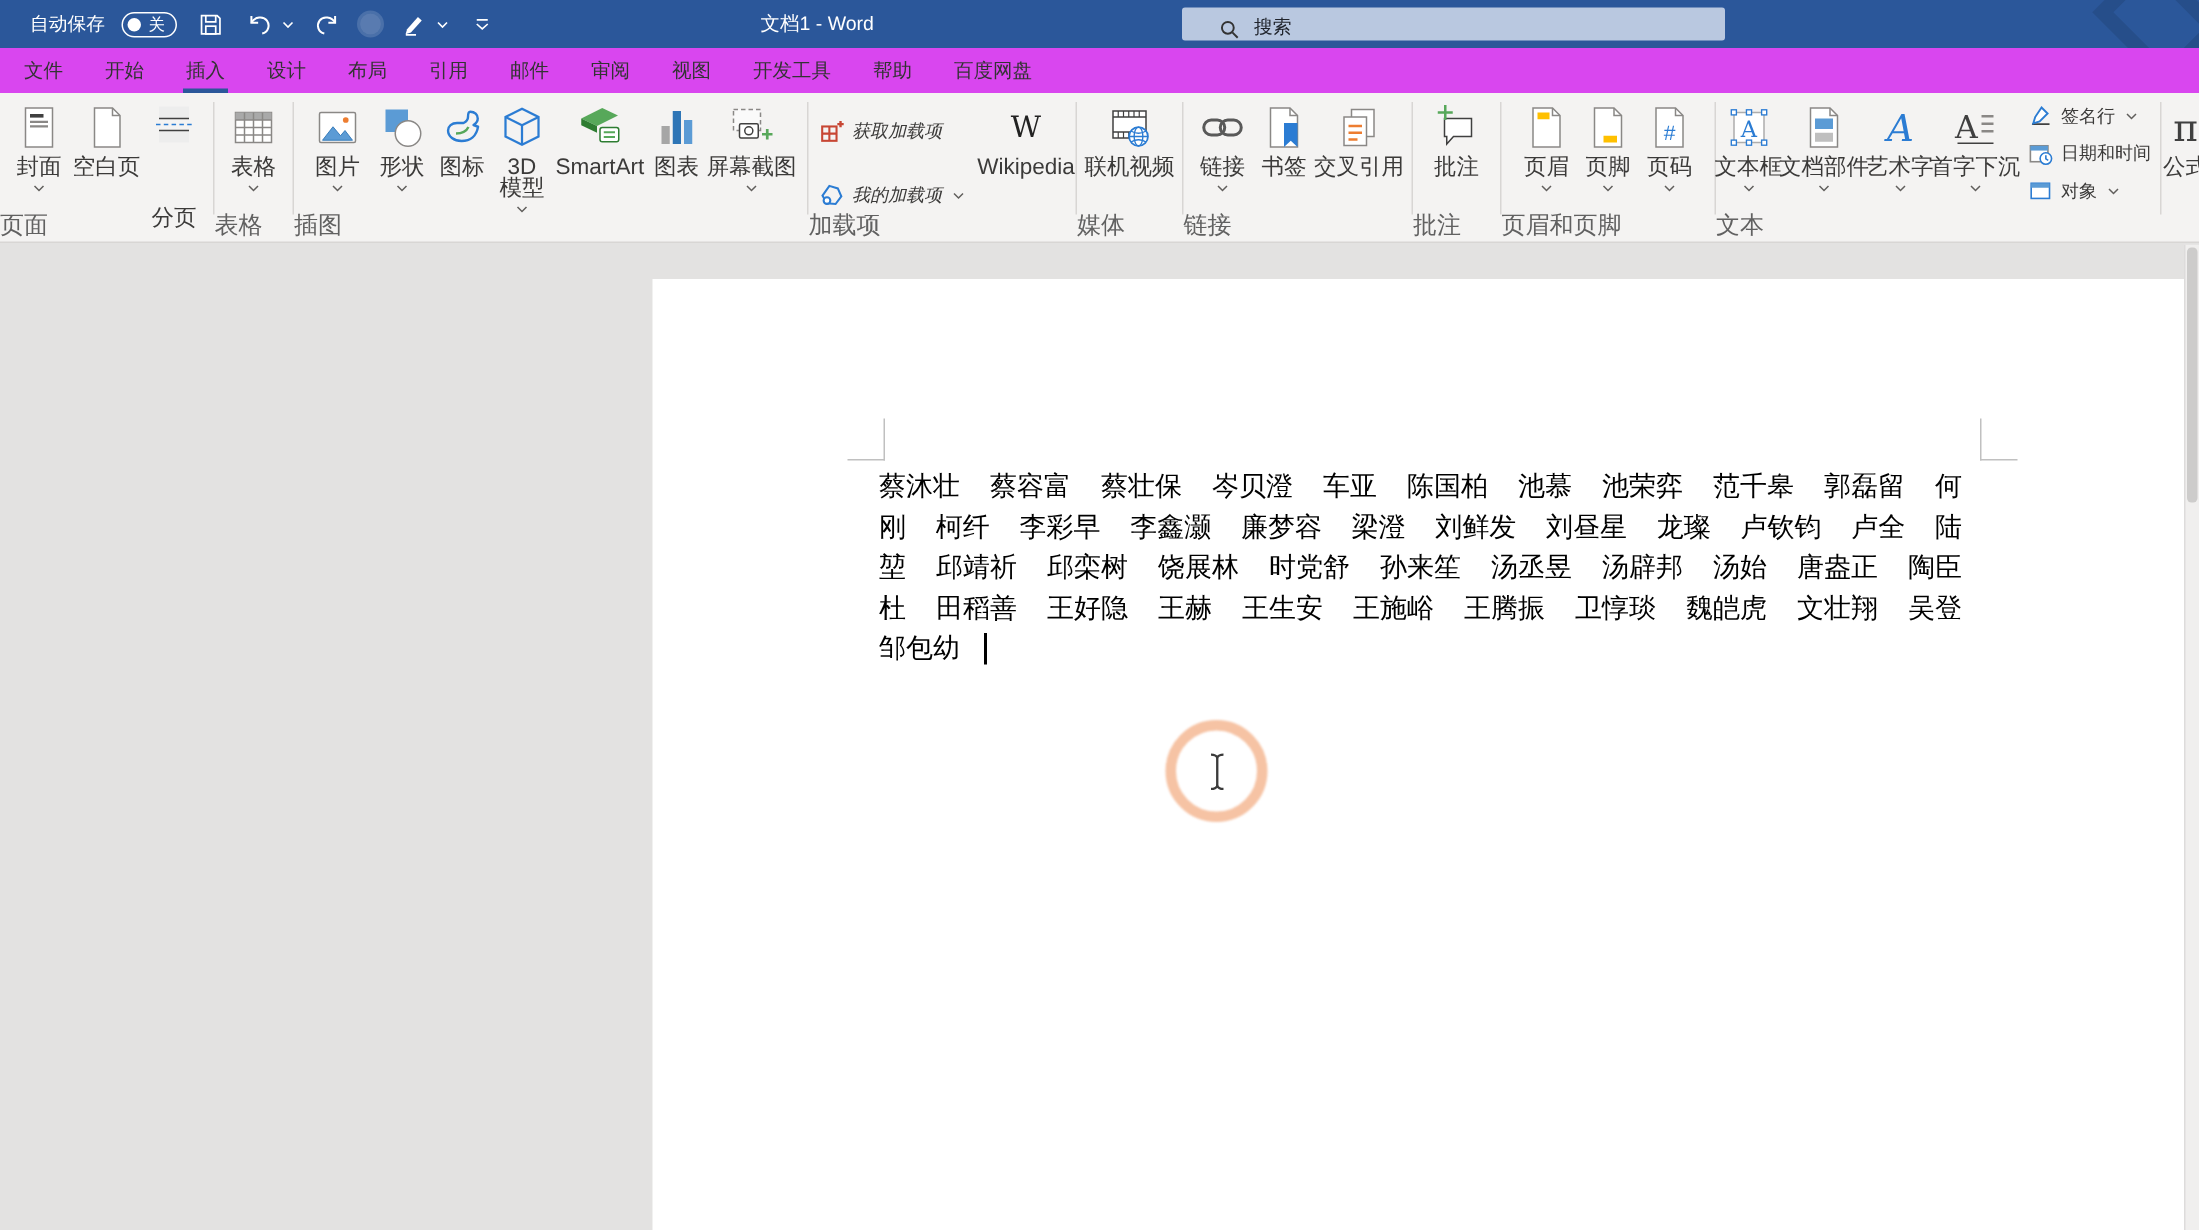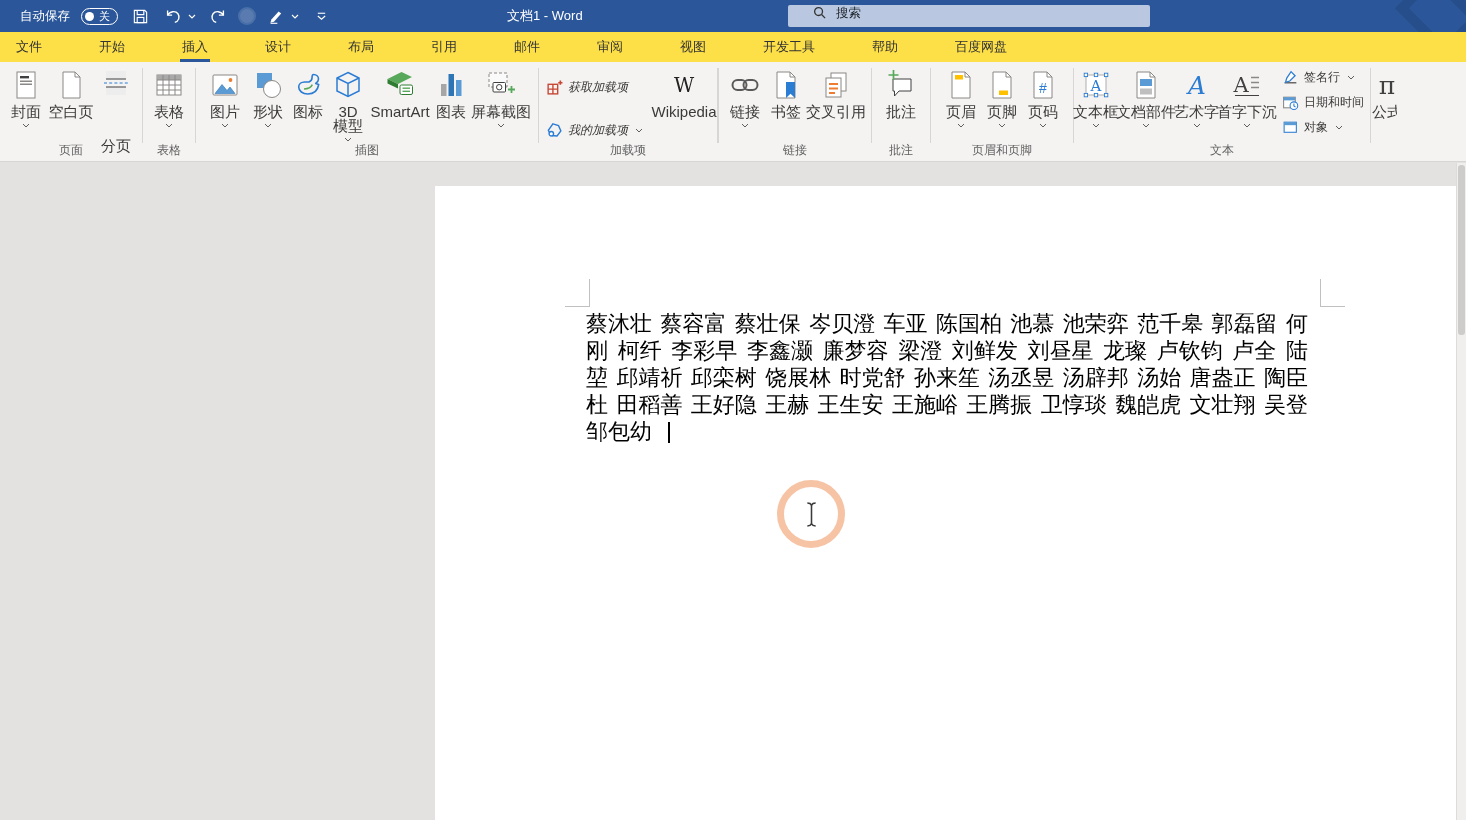--- a/index.html
+++ b/index.html
@@ -11,38 +11,38 @@
   .qat { display:flex; align-items:center; gap:11px; padding-left:20px; }
   .tb-text { font-size:12.5px; color:#fff; white-space:nowrap; }
   .toggle { display:flex; align-items:center; gap:5px; border:1px solid #fff; border-radius:9px; height:17px; padding:0 7px 0 3px; cursor:default; }
   .knob { width:9px; height:9px; border-radius:50%; background:#fff; }
   .t-state { font-size:11px; color:#fff; }
   .tbtn { display:inline-flex; align-items:center; justify-content:center; width:22px; height:22px; }
   .tbtn svg { display:block; }
   .tchev { display:inline-flex; margin-left:-7px; }
   .inkdot { width:14px; height:14px; border-radius:50%; background:rgba(255,255,255,.22); box-shadow:0 0 0 2px rgba(255,255,255,.15); }
   .doc-title { position:absolute; left:507px; top:0; height:32px; display:flex; align-items:center; font-size:13px; color:#fff; white-space:nowrap; }
-  .searchbox { position:absolute; left:788px; top:5px; width:362px; height:22px; background:#b9c8e0; border-radius:2px; display:flex; align-items:flex-start; color:#1b1b2f; }
+  .searchbox { position:absolute; left:788px; top:5px; width:362px; height:22px; background:#b9c8e0; border-radius:2px; display:flex; align-items:flex-end; color:#1b1b2f; }
   .searchbox .mag { margin-left:24px; display:inline-flex; }
   .searchbox .stext { margin-left:9px; font-size:12.5px; color:#20242c; }
   .tb-decor { position:absolute; right:-8px; top:-14px; width:70px; height:55px; border:10px solid rgba(0,0,0,.10); transform:rotate(45deg); }
 
   
-  .tabrow { position:absolute; top:32px; left:0; width:100%; height:30px; background:#fde047; display:flex; align-items:stretch; padding-left:2px;gap:29px; }
+  .tabrow { position:absolute; top:32px; left:0; width:100%; height:30px; background:#d946ef; display:flex; align-items:stretch; padding-left:2px; }
   .tab { display:flex; align-items:center; padding:0 14px; font-size:13px; color:#333; cursor:default; position:relative; white-space:nowrap; }
   .tab.active::after { content:""; position:absolute; left:12px; right:12px; bottom:0; height:3px; background:#2b579a; }
 
   
   .ribbon { position:absolute; top:62px; left:0; width:100%; height:100px; background:#f4f3f2; border-bottom:1px solid #d8d6d4; display:flex; align-items:stretch; overflow:hidden; }
   .rgroup { position:relative; flex:0 0 auto; display:flex; flex-direction:column; }
   .rgroup.partial { overflow:hidden; }
   .grow { flex:1; display:flex; align-items:flex-start; justify-content:center; gap:1px; padding-top:5px; }
   .rgroup.partial .grow { justify-content:flex-start; }
   .gdiv { flex:0 0 1px; background:#d8d6d4; margin:6px 0 18px 0; }
-  .glabel { height:18px; text-align:center; font-size:12px; color:#616161; line-height:15px; white-space:nowrap; }
+  .glabel { height:18px; text-align:left; font-size:16px; color:#616161; line-height:15px; white-space:nowrap; }
   .rgroup.partial .glabel { visibility:hidden; }
 
   .rbtn { width:42px; height:76px; display:flex; flex-direction:column; align-items:center; cursor:default; border-radius:2px; }
   .ricon { height:36px; display:flex; align-items:center; justify-content:center; }
   .ricon svg { width:32px; height:32px; }
   .rlbl { font-size:15px; color:#3b3a39; white-space:nowrap; line-height:14px; text-align:center; margin-top:2px; }
   .rbtn.wrap .rlbl { white-space:normal; width:34px; }
   .rchev { height:8px; display:flex; align-items:center; justify-content:center; margin-top:2px; }
 
   .stack { display:flex; flex-direction:column; justify-content:center; gap:4px; padding:0 3px; }
@@ -51,21 +51,21 @@
   .sicon { display:inline-flex; width:17px; height:17px; }
   .sicon svg { width:17px; height:17px; }
   .schev { display:inline-flex; margin-left:2px; }
 
   
   .docarea { position:absolute; top:163px; left:0; width:100%; height:657px; background:#e3e2e1; overflow:hidden; }
   .page { position:absolute; left:435px; top:23px; width:1021px; height:900px; background:#fff; }
   .crop { position:absolute; width:25px; height:28px; top:93px; }
   .crop.tl { left:130px; border-right:1px solid #c0c0c0; border-bottom:1px solid #c0c0c0; }
   .crop.tr { left:885px; border-left:1px solid #c0c0c0; border-bottom:1px solid #c0c0c0; }
-  .textblock { position:absolute; left:151px; top:124px; width:722px; font-family:"DejaVu Serif","Liberation Serif",serif; font-size:22px; color:#000; }
+  .textblock { position:absolute; left:151px; top:124px; width:722px; font-family:"DejaVu Serif","Liberation Serif",serif; font-size:18px; color:#000; }
   .nline { display:flex; justify-content:space-between; height:27.2px; align-items:center; white-space:nowrap; }
   .nline.last { justify-content:flex-start; }
   .caret { display:inline-block; width:1.5px; height:21px; background:#000; margin-left:16px; }
   .scrollbar { position:absolute; right:0; top:0; bottom:0; width:10px; background:#f0efee; border-left:1px solid #dddcdb; }
   .scrollbar .thumb { position:absolute; top:2px; left:1px; width:7px; height:170px; background:#cdcccb; border-radius:3px; }
   .click-ring { position:absolute; left:777px; top:317px; width:68px; height:68px; border-radius:50%; border:7px solid rgba(240,158,108,.62); filter:blur(.6px); }
   .ibeam { position:absolute; left:804px; top:338px; width:15px; height:27px; }
 </style>
 </head>
 <body>
@@ -350,20 +350,39 @@
                 <text x="22" y="25" text-anchor="middle" font-family="DejaVu Serif,serif" font-size="27" fill="#222">W</text>
               </svg>
             </span>
             <span class="rlbl">Wikipedia</span>
             <span class="rchev"></span>
           </div>
         </div>
         <div class="glabel">加载项</div>
       </div>
       <div class="gdiv"></div>
+      <div class="rgroup" style="width: 70px;">
+        <div class="grow">
+          <div class="rbtn" style="width: 58px;">
+            <span class="ricon">
+              <svg viewBox="0 0 32 32">
+                <rect x="5" y="5" width="22" height="18" fill="#fff" stroke="#404040"></rect>
+                <path d="M5 9 h22 M5 19 h22" stroke="#404040" stroke-width=".9"></path>
+                <path d="M8.5 5 v4 M12 5 v4 M15.5 5 v4 M19 5 v4 M22.5 5 v4 M8.5 19 v4 M12 19 v4 M15.5 19 v4" stroke="#404040" stroke-width=".8"></path>
+                <circle cx="22" cy="22" r="6.3" fill="#fff" stroke="#2b7cd3" stroke-width="1.2"></circle>
+                <ellipse cx="22" cy="22" rx="2.9" ry="6.3" fill="none" stroke="#2b7cd3" stroke-width=".9"></ellipse>
+                <path d="M15.7 22 h12.6 M17 18.3 c3.2 2 6.8 2 10 0 M17 25.7 c3.2-2 6.8-2 10 0" stroke="#2b7cd3" fill="none" stroke-width=".9"></path>
+              </svg>
+            </span>
+            <span class="rlbl">联机视频</span>
+            <span class="rchev"></span>
+          </div>
+        </div>
+        <div class="glabel">媒体</div>
+      </div>
       <div class="gdiv"></div>
       <div class="rgroup" style="width: 152px;">
         <div class="grow">
           <div class="rbtn" style="width: 40px;">
             <span class="ricon">
               <svg viewBox="0 0 32 32" fill="none" stroke="#595959" stroke-width="2">
                 <rect x="3.5" y="11" width="14" height="10" rx="5"></rect>
                 <rect x="14.5" y="11" width="14" height="10" rx="5"></rect>
               </svg>
             </span>

